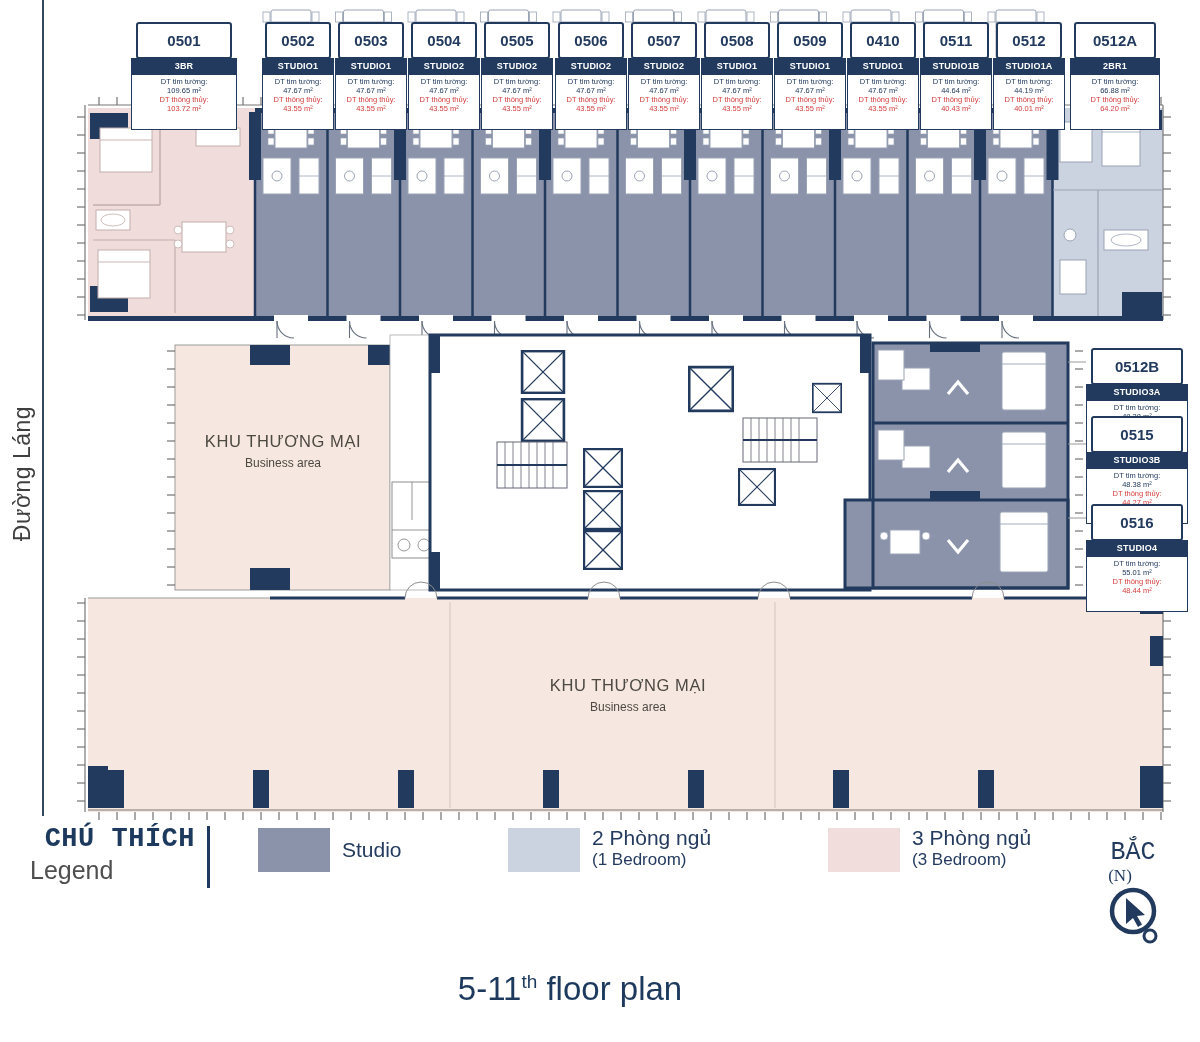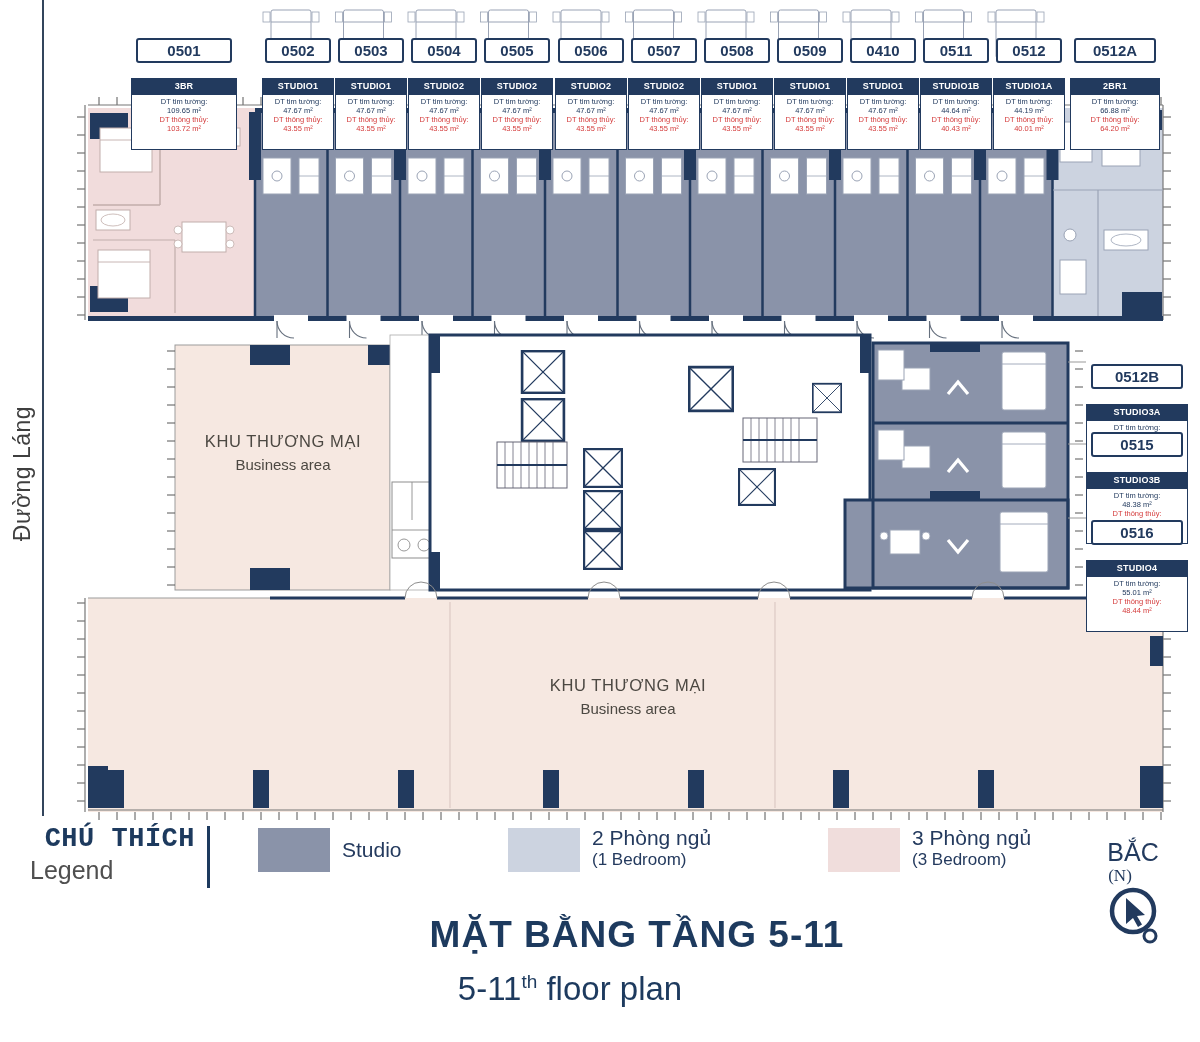--- a/index.html
+++ b/index.html
@@ -3,21 +3,21 @@
 <meta charset="utf-8">
 <style>
   html,body{margin:0;padding:0;background:#fff;}
   #stage{position:relative;width:1200px;height:1042px;background:#fff;overflow:hidden;
          font-family:"Liberation Sans",sans-serif;}
   svg{position:absolute;left:0;top:0;}
 
   
   .ulabel{position:absolute;top:22px;text-align:center;}
   .ulabel .u-id{background:#fff;border:2px solid #223a5e;border-radius:3px;
-    font-size:15px;font-weight:bold;color:#223a5e;padding:2px 0;width:86%;margin:16px auto;}
+    font-size:15px;font-weight:bold;color:#223a5e;padding:8px 0;width:86%;margin:0 auto;}
   .ulabel .u-type{background:#223a5e;color:#fff;font-size:9px;font-weight:bold;
     padding:3px 0;letter-spacing:.2px;margin-top:-1px;}
   .ulabel .u-info{background:#fff;border:1px solid #223a5e;font-size:7.5px;
     line-height:1.22;padding:2px 0 15px;color:#223a5e;}
   .ulabel .red{color:#d43b3b;}
   .rlabel{top:auto;}
 
   
   .leg-title-vi{position:absolute;left:30px;top:824px;width:165px;text-align:right;
     font-size:27px;font-weight:bold;color:#1d3a5e;letter-spacing:.5px;font-family:Liberation Mono, monospace;}
@@ -34,26 +34,26 @@
   
   .title-vi{position:absolute;left:637px;top:914px;transform:translateX(-50%);
     font-size:37px;font-weight:bold;color:#1d3a5e;letter-spacing:1px;white-space:nowrap;}
   .title-en{position:absolute;left:570px;top:970px;transform:translateX(-50%);
     font-size:33px;color:#1d3a5e;white-space:nowrap;}
   .title-en sup{font-size:19px;}
   .street{position:absolute;left:-88px;top:460px;width:220px;text-align:center;
     transform:rotate(-90deg);font-size:23px;color:#3f3f3f;letter-spacing:.5px;}
   .street-line{position:absolute;left:42px;top:0;width:2px;height:816px;background:#33455c;}
   .compass-n{position:absolute;left:1133px;top:838px;transform:translateX(-50%);
-    font-family:Liberation Sans, sans-serif;font-size:25px;color:#223a5e;}
+    font-family:Liberation Mono, monospace;font-size:25px;color:#223a5e;}
   .compass-sub{position:absolute;left:1120px;top:866px;transform:translateX(-50%);
     font-family:"Liberation Serif",serif;font-size:17px;color:#223a5e;}
   .biz{position:absolute;transform:translateX(-50%);color:#4c4842;white-space:nowrap;}
   .biz-vi{font-size:16.5px;letter-spacing:.6px;}
-  .biz-en{font-size:15px;}
+  .biz-en{font-size:12px;}
 </style>
 </head>
 <body>
 
 <div id="stage">
 
   <svg width="1200" height="1042" viewBox="0 0 1200 1042">
     <defs>
       <pattern id="ticksH" width="18" height="8" patternUnits="userSpaceOnUse">
         <line x1="9" y1="0" x2="9" y2="8" stroke="#555" stroke-width="1"></line>
@@ -515,15 +515,14 @@
   <div class="swatch sw-1br"></div>
   <div class="leg-label" style="left:592px;top:826px">2 Phòng ngủ</div>
   <div class="leg-sub" style="left:592px;top:850px">(1 Bedroom)</div>
   <div class="swatch sw-3br"></div>
   <div class="leg-label" style="left:912px;top:826px">3 Phòng ngủ</div>
   <div class="leg-sub" style="left:912px;top:850px">(3 Bedroom)</div>
 
   <div class="compass-n">BẮC</div>
   <div class="compass-sub">(N)</div>
 
-  <div class="title-vi">MẶT BẰNG TẦNG 5-11</div>
   <div class="title-en"><span>5-11</span><sup>th</sup><span> floor plan</span></div>
 </div>
 
 </body></html>

